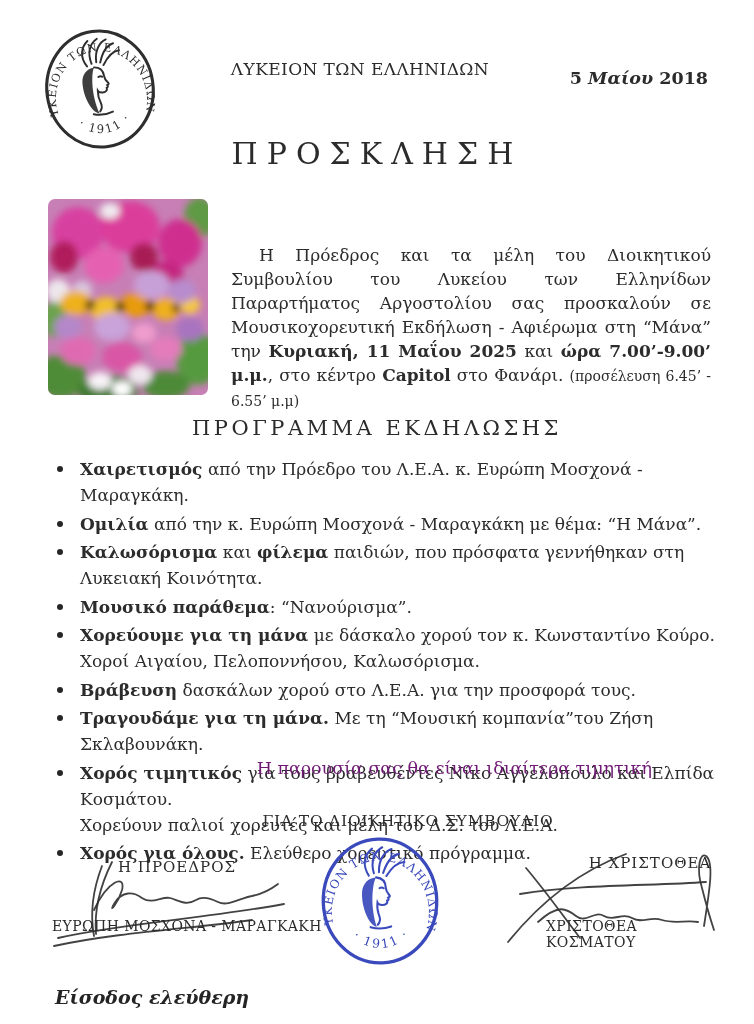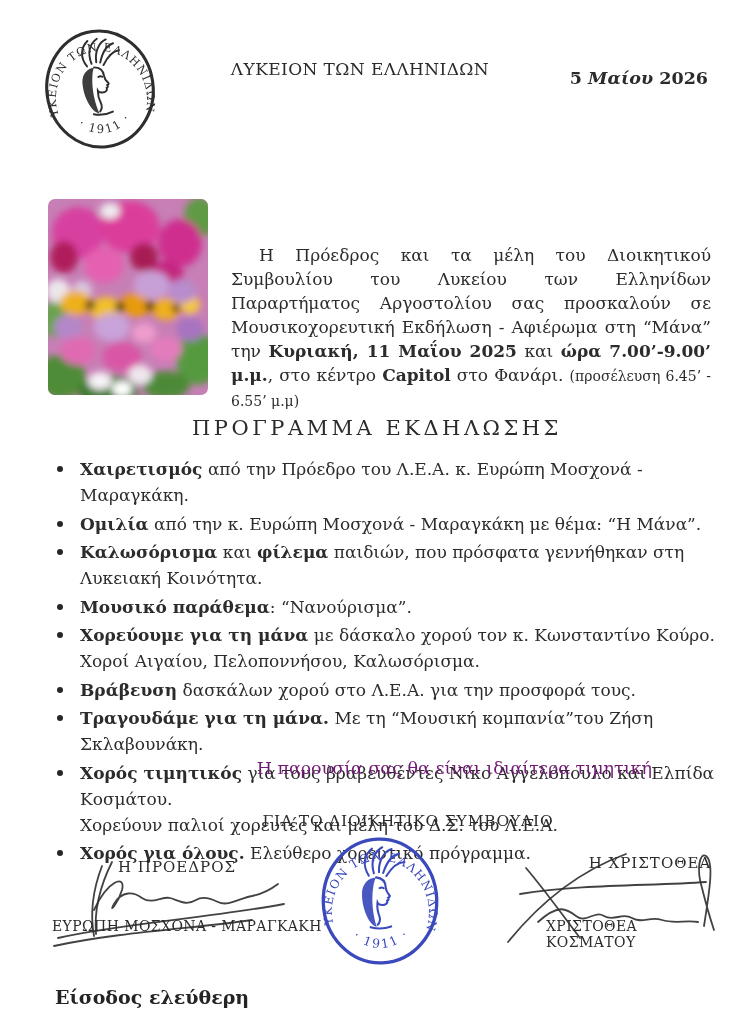--- a/index.html
+++ b/index.html
@@ -42,21 +42,21 @@
   .role-secretary{left:560px;top:854px;width:180px;text-align:center;}
   .sig-name{font-size:14px;letter-spacing:.4px;color:#2b2b2b;}
   .name-president{left:52px;top:918px;}
   .name-secretary{left:546px;top:918px;width:184px;text-align:left;}
   .sig-svg{pointer-events:none;}
   .sig-president{left:48px;top:846px;width:250px;height:110px;}
   .sig-secretary{left:492px;top:846px;width:246px;height:110px;}
   .sig-svg svg{width:100%;height:100%;display:block;}
   .sig-svg path{fill:none;stroke:#2e2e2e;stroke-width:1.8;stroke-linecap:round;opacity:.9;}
 
-  .footer-note{left:55px;top:986px;font-size:19px;font-weight:700;color:#242424;}
+  .footer-note{left:55px;top:986px;font-size:19px;font-weight:700;font-style:italic;color:#242424;}
 
   .seal .ring{fill:none;stroke:currentColor;stroke-width:3.2;}
   .seal .line{fill:none;stroke:currentColor;stroke-width:2;stroke-linecap:round;}
   .seal .fillshape{fill:currentColor;opacity:.92;}
   .seal text{fill:currentColor;font-family:"DejaVu Serif","Liberation Serif",serif;}
 </style>
 </head>
 <body>
 
 <div class="page">
@@ -86,23 +86,24 @@
     </svg>
   </div>
 
   <div class="abs org-block">
     <div>ΛΥΚΕΙΟΝ ΤΩΝ ΕΛΛΗΝΙΔΩΝ</div>
   </div>
 
   <div class="abs date-block">
     <span>5</span>
     <span class="month">Μαίου</span>
-    <span>2026</span>
-  </div>
-
+    <span>2018</span>
+  </div>
+
+  <div class="abs doc-title">ΠΡΟΣΚΛΗΣΗ</div>
 
   <div class="abs flowers">
     <svg viewBox="0 0 160 196" preserveAspectRatio="none" aria-hidden="true">
       <rect width="160" height="196" fill="#c77fb5"></rect>
       <g filter="url(#flowerblur)">
         <ellipse cx="12" cy="178" rx="26" ry="22" fill="#4f8c38"></ellipse>
         <ellipse cx="60" cy="192" rx="30" ry="16" fill="#3f7a2e"></ellipse>
         <ellipse cx="150" cy="160" rx="22" ry="26" fill="#579a40"></ellipse>
         <ellipse cx="152" cy="18" rx="16" ry="20" fill="#5f9a45"></ellipse>
         <ellipse cx="118" cy="186" rx="24" ry="14" fill="#4e8a39"></ellipse>

